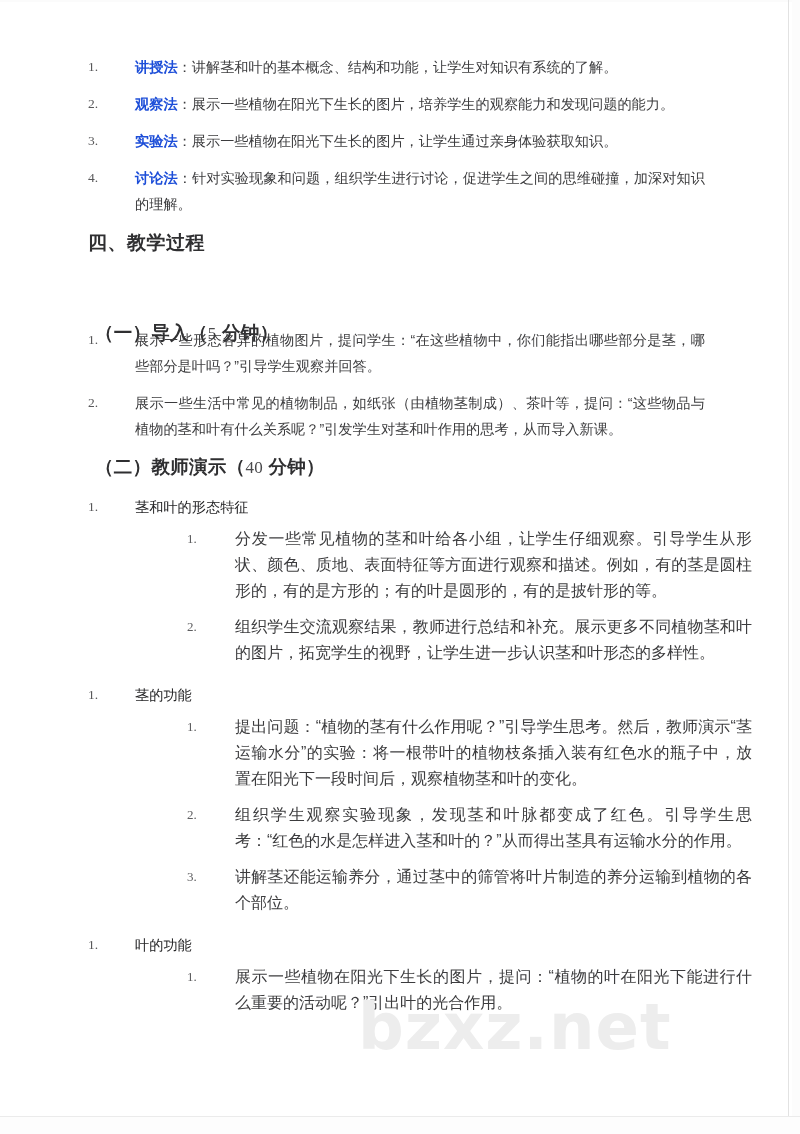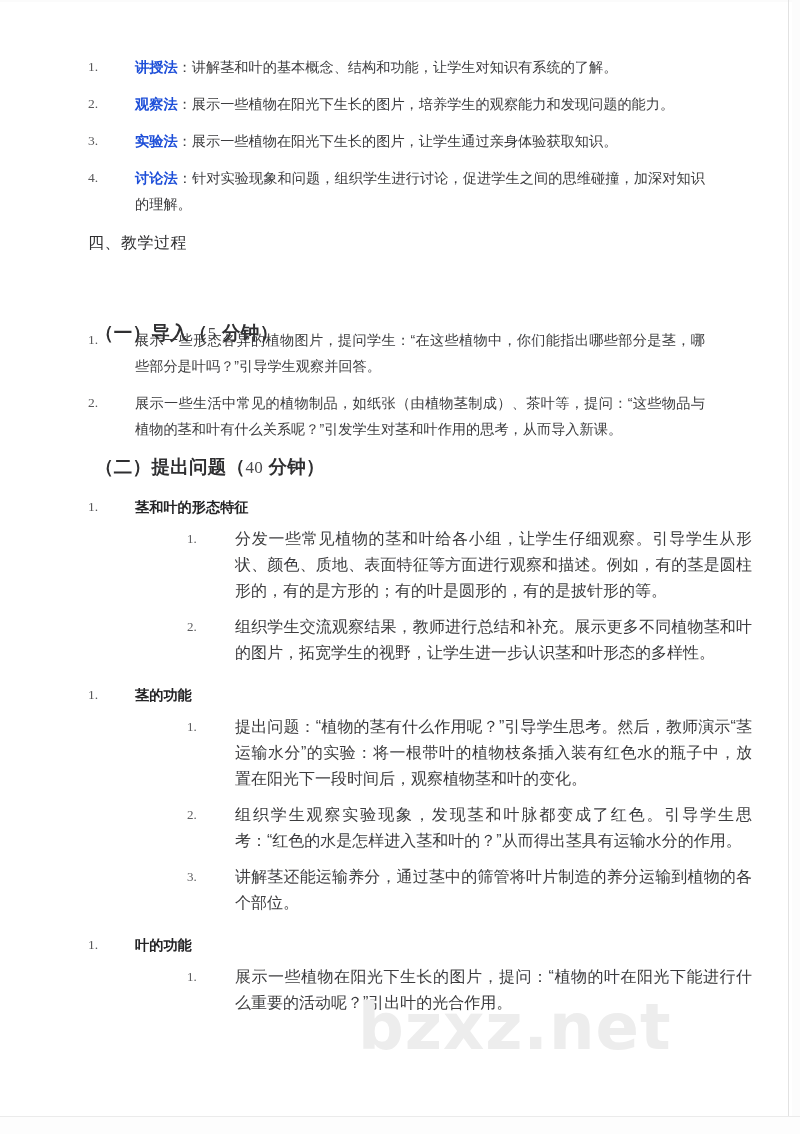--- a/index.html
+++ b/index.html
@@ -110,22 +110,22 @@
     width: 617px;
   }
   .level1 > .litem { padding-left: 47px; }
 
   
   .block { position: absolute; }
 
   
   .h-major {
     font-family: "Liberation Sans", sans-serif;
-    font-weight: normal;
-    font-size: 16px;
+    font-weight: bold;
+    font-size: 19px;
     line-height: 28px;
     color: #2f2f31;
     letter-spacing: 0.5px;
   }
   .h-sub {
     font-family: "Liberation Sans", sans-serif;
     font-weight: bold;
     font-size: 18.5px;
     line-height: 26px;
     color: #2f2f31;
@@ -138,21 +138,21 @@
     color: #4a4a4c;
   }
 
   .strong-label {
     font-weight: bold;
     color: #1d4ed8;
   }
 
   .itemhead {
     font-family: "Liberation Sans", sans-serif;
-    font-weight: bold;
+    font-weight: normal;
     font-size: 14.2px;
     line-height: 26px;
     color: #242426;
   }
 
   
   .level2 {
     margin: 6px 0 0 0;
     padding: 0;
     position: relative;
@@ -230,21 +230,21 @@
           <span class="lnum">1.</span>
           <span class="lbody"><span>展示一些形态各异的植物图片，提问学生：“在这些植物中，你们能指出哪些部分是茎，哪些部分是叶吗？”引导学生观察并回答。</span></span>
         </div>
         <div class="litem">
           <span class="lnum">2.</span>
           <span class="lbody"><span>展示一些生活中常见的植物制品，如纸张（由植物茎制成）、茶叶等，提问：“这些物品与植物的茎和叶有什么关系呢？”引发学生对茎和叶作用的思考，从而导入新课。</span></span>
         </div>
       </div>
 
     <div class="block h-sub" style="left:95px; top:454px; width:600px;">
-      <span>（二）提出问题（</span><span class="num-lat">40</span><span> 分钟）</span>
+      <span>（二）教师演示（</span><span class="num-lat">40</span><span> 分钟）</span>
     </div>
 
     <div class="olist level1" style="position:absolute; left:88px; top:494px; width:617px;" id="newlesson-list">
         <div class="litem" style="margin-bottom: 16px;">
           <span class="lnum">1.</span>
           <span class="lbody"><span class="itemhead">茎和叶的形态特征</span><div class="olist level2">
               <div class="litem">
                 <span class="lnum">1.</span>
                 <span class="lbody"><span>分发一些常见植物的茎和叶给各小组，让学生仔细观察。引导学生从形状、颜色、质地、表面特征等方面进行观察和描述。例如，有的茎是圆柱形的，有的是方形的；有的叶是圆形的，有的是披针形的等。</span></span>
               </div>

